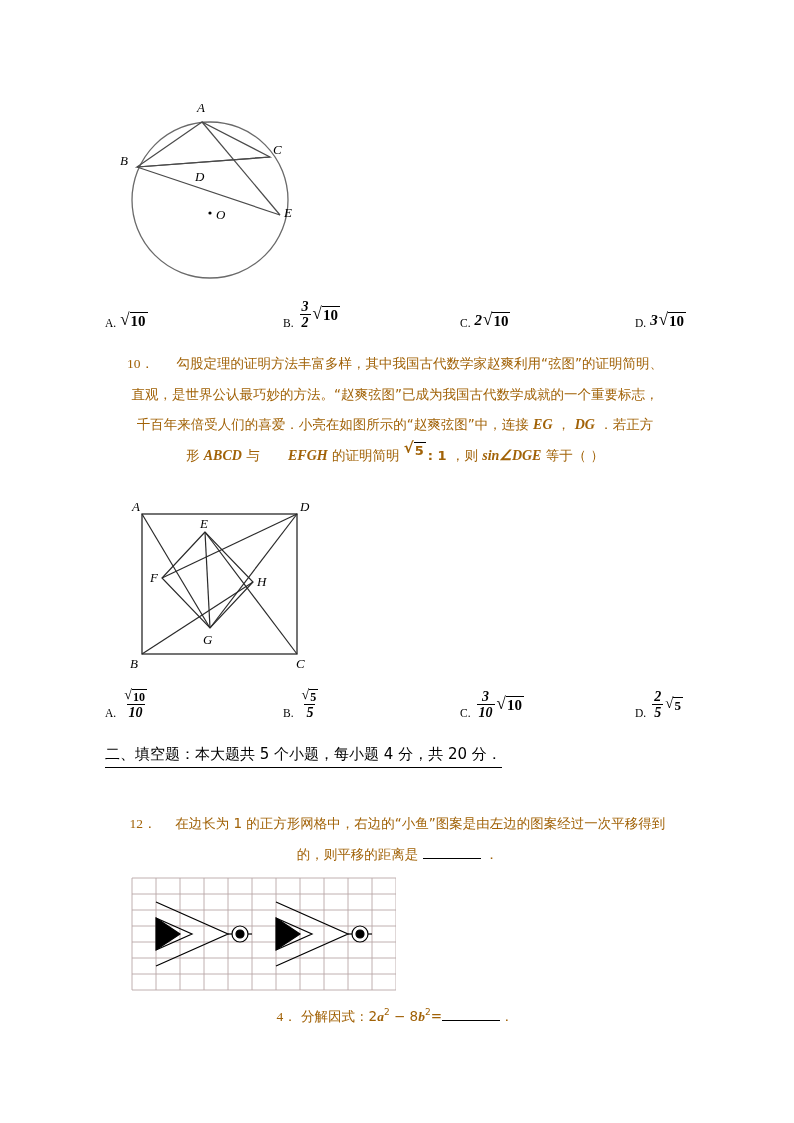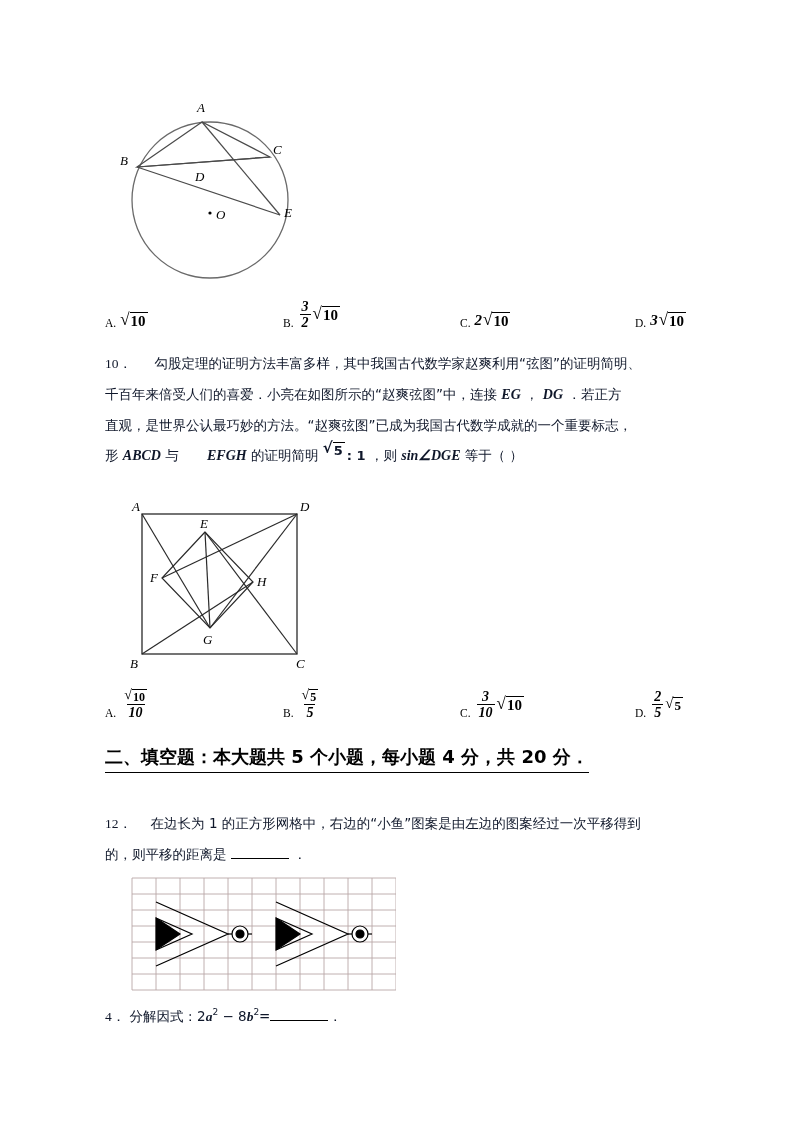--- a/index.html
+++ b/index.html
@@ -18,21 +18,22 @@
   .page {
     position: absolute;
     left: 0; top: 0;
     width: 794px;
     height: 1123px;
   }
   .cn {
     font-family: "DejaVu Sans", sans-serif;
     font-size: 13.5px;
     line-height: 30px;
-    color: #0f172a;
+    color: #a16207;
+    text-align: center;
   }
   .qnum {
     font-family: "Liberation Serif", serif;
     font-size: 13.5px;
   }
   
   .opt-row {
     position: relative;
     height: 40px;
   }
@@ -81,22 +82,22 @@
     font-weight: bold;
   }
   .frac .num, .frac .den {
     line-height: 1.08;
     padding: 0 2px;
     font-size: 14px;
   }
   .frac .den { border-top: 1.4px solid #000; }
   .sec-head {
     font-family: "DejaVu Sans", sans-serif;
-    font-weight: bold;
-    font-size: 18px;
+    font-weight: normal;
+    font-size: 15px;
   }
   .sec-rule {
     border-bottom: 1.6px solid #000;
     display: inline-block;
     padding-bottom: 3px;
   }
   .blank {
     display: inline-block;
     border-bottom: 1px solid #000;
     height: 12px;
@@ -183,28 +184,28 @@
       </span>
     </div>
   </div>
 
   <div style="position:absolute; left:105px; top:348px; width:580px;">
     <div class="cn" style="text-indent:0;">
       <span class="qnum">10．</span>
       <span style="display:inline-block; width:14px;"></span>
       <span>勾股定理的证明方法丰富多样，其中我国古代数学家赵爽利用“弦图”的证明简明、</span>
     </div>
+    <div class="cn">直观，是世界公认最巧妙的方法。“赵爽弦图”已成为我国古代数学成就的一个重要标志，</div>
     <div class="cn">
       <span>千百年来倍受人们的喜爱．小亮在如图所示的“赵爽弦图”中，连接</span>
       <span class="italic-var" style="font-size:14px;">EG</span>
       <span>，</span>
       <span class="italic-var" style="font-size:14px;">DG</span>
       <span>．若正方</span>
     </div>
-    <div class="cn">直观，是世界公认最巧妙的方法。“赵爽弦图”已成为我国古代数学成就的一个重要标志，</div>
     <div class="cn">
       <span>形</span>
       <span class="italic-var" style="font-size:14px;">ABCD</span>
       <span>与</span>
       <span class="italic-var" style="font-size:14px;margin-left:24px;">EFGH</span>
       <span>的证明简明</span>
       <span class="rad" style="font-size:13px; vertical-align:middle;">
           <span class="sign" style="font-size:15px;">√</span>
           <span class="body" style="font-size:13px;">5</span>
           <span style="font-weight:bold; padding-left:2px;">: 1</span>

